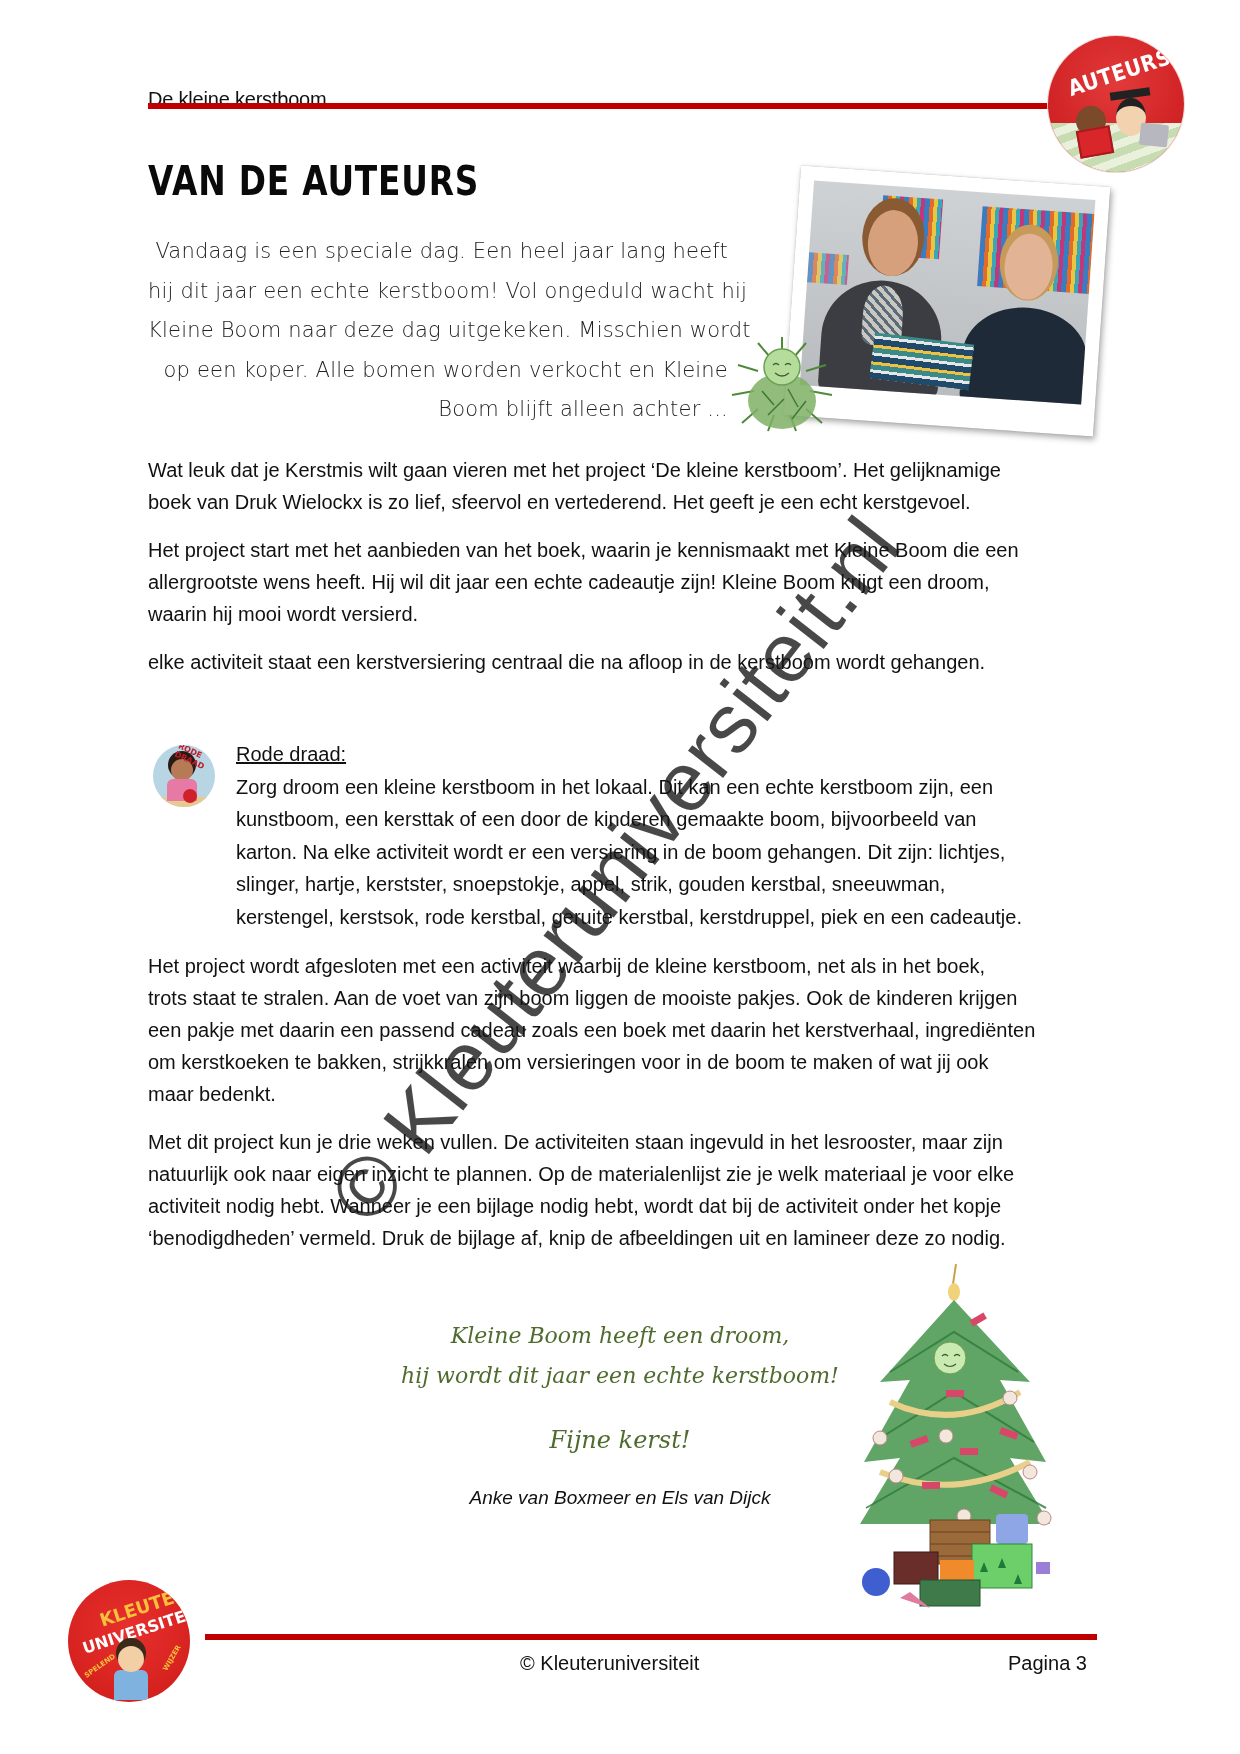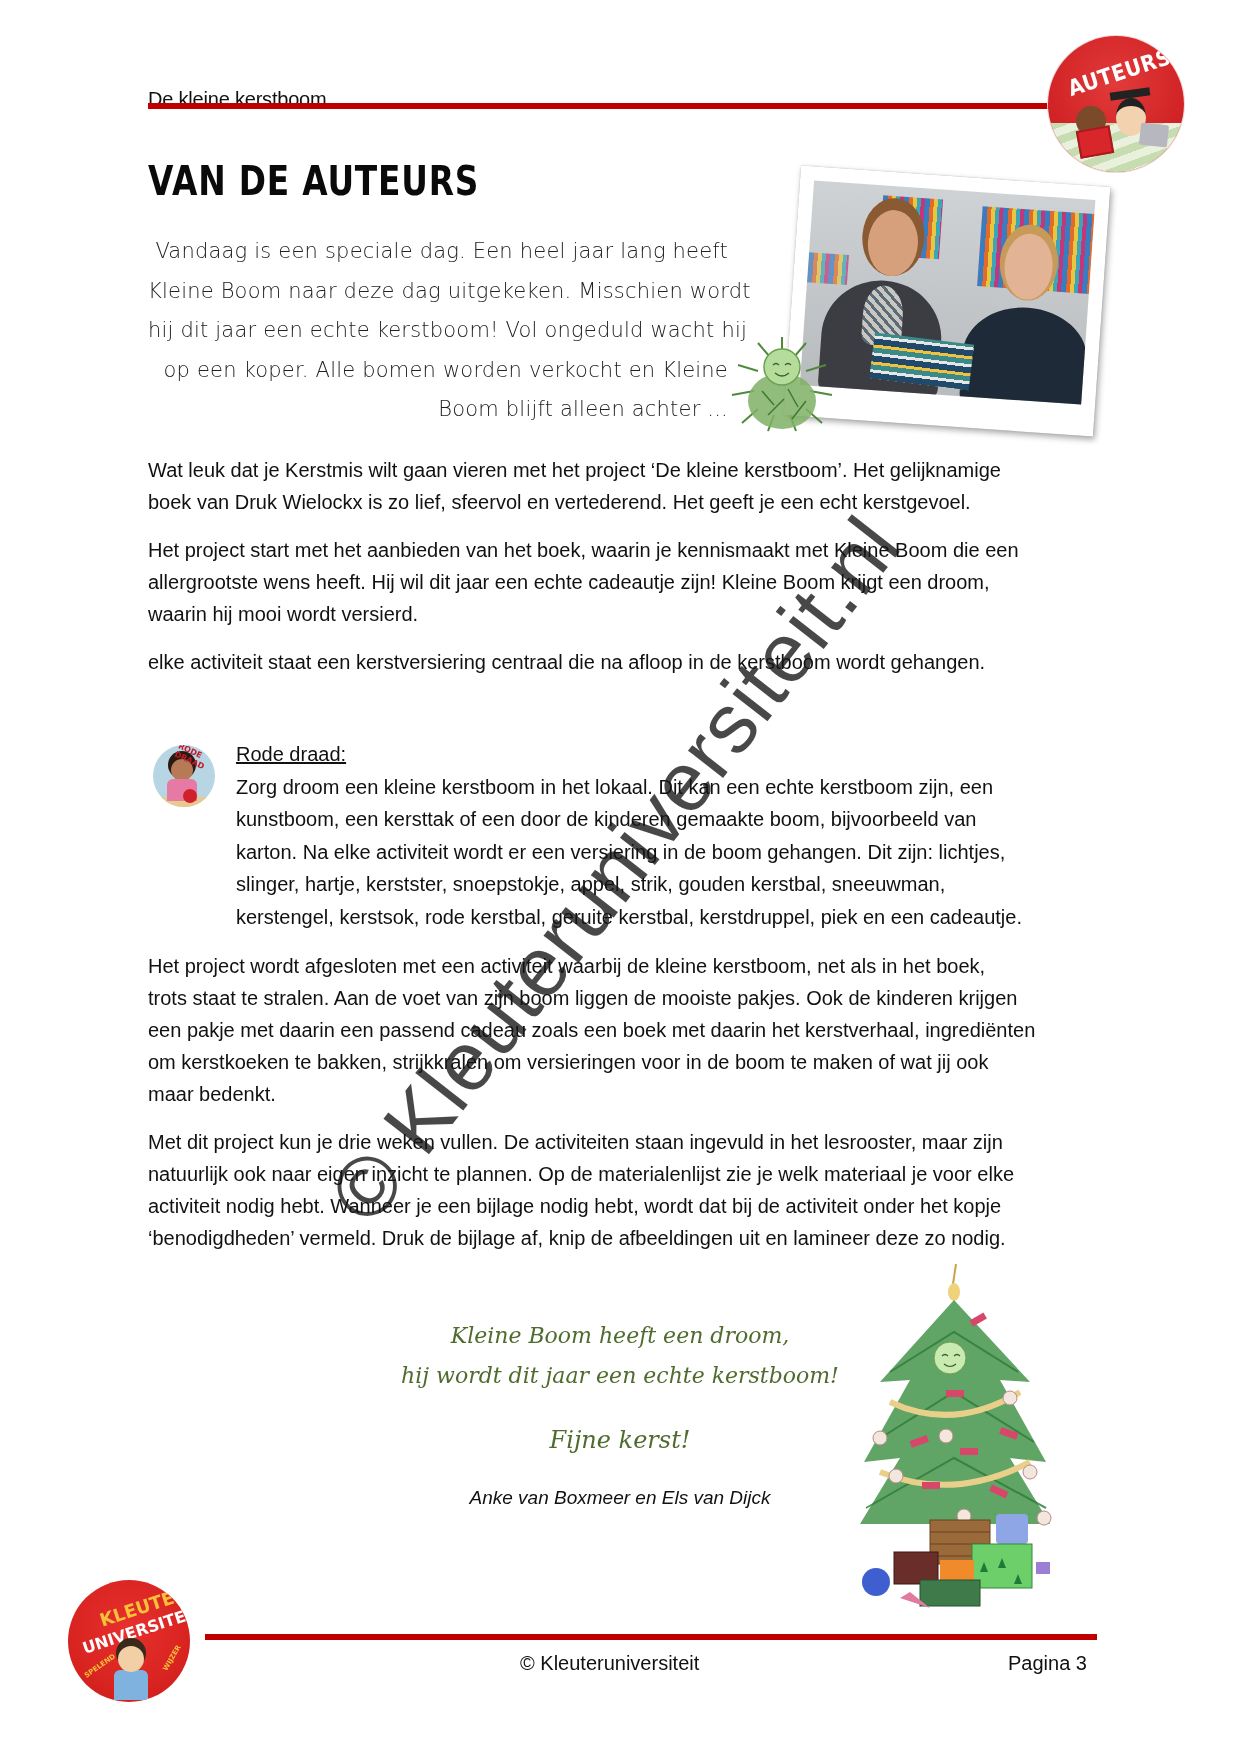--- a/index.html
+++ b/index.html
@@ -129,22 +129,22 @@
   <div class="cap"></div>
   <div class="kid2"></div>
   <div class="laptop"></div>
   <div class="badge-label">AUTEURS</div>
 </div>
 
 <div class="abs page-title">VAN DE AUTEURS</div>
 
 <div class="abs intro">
   <div>Vandaag is een speciale dag. Een heel jaar lang heeft</div>
+  <div>hij dit jaar een echte kerstboom! Vol ongeduld wacht hij</div>
   <div>Kleine Boom naar deze dag uitgekeken. Misschien wordt</div>
-  <div>hij dit jaar een echte kerstboom! Vol ongeduld wacht hij</div>
   <div>op een koper. Alle bomen worden verkocht en Kleine</div>
   <div>Boom blijft alleen achter ...</div>
 </div>
 
 <div class="abs photo-frame">
   <div class="photo">
     <div class="shelf" style="left:70px;top:10px;width:60px;height:60px;"></div>
     <div class="shelf" style="left:170px;top:14px;width:112px;height:80px;"></div>
     <div class="shelf" style="left:0px;top:72px;width:40px;height:30px;opacity:0.7;"></div>
     <div class="person" style="left:18px;top:95px;width:120px;height:115px;background:#3b3d42;"></div>

